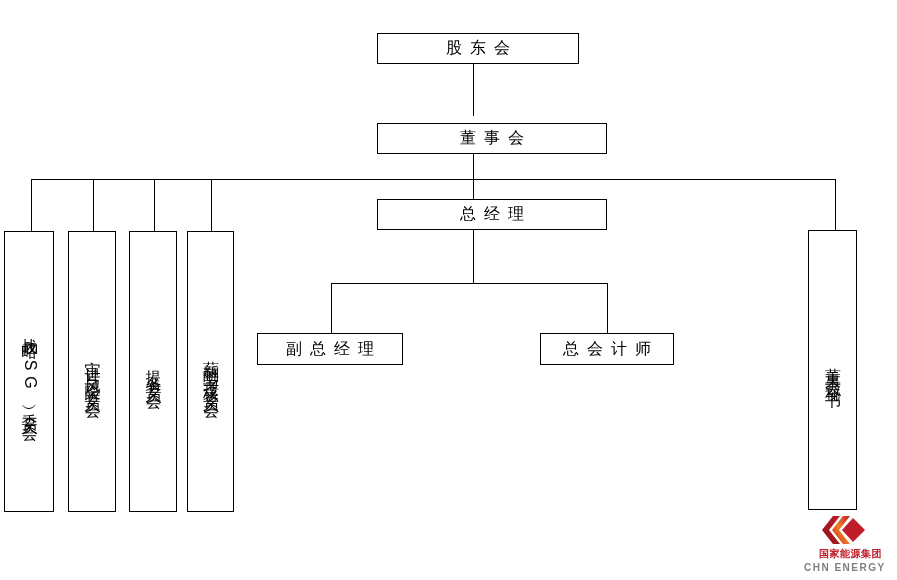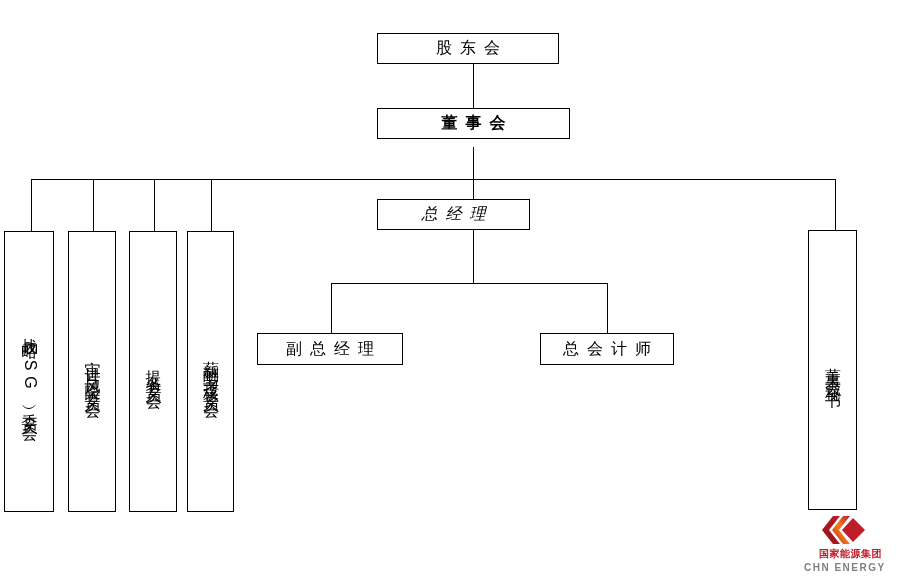--- a/index.html
+++ b/index.html
@@ -87,27 +87,27 @@
   <div class="vline" style="left:31px;  top:179px; height:52px;"></div>
   <div class="vline" style="left:93px;  top:179px; height:52px;"></div>
   <div class="vline" style="left:154px; top:179px; height:52px;"></div>
   <div class="vline" style="left:211px; top:179px; height:52px;"></div>
   <div class="vline" style="left:835px; top:179px; height:51px;"></div>
   <div class="vline" style="left:473px; top:230px; height:53px;"></div>
   <div class="hline" style="left:331px; top:283px; width:277px;"></div>
   <div class="vline" style="left:331px; top:283px; height:50px;"></div>
   <div class="vline" style="left:607px; top:283px; height:50px;"></div>
 
-  <div class="node h" style="left:377px; top:33px;  width:182px; height:31px;">
+  <div class="node h" style="left:377px; top:33px;  width:202px; height:31px;">
     <span>股东会</span>
   </div>
-  <div class="node h" style="left:377px; top:108px; width:193px; height:31px;font-weight:bold;">
+  <div class="node h" style="left:377px; top:123px; width:230px; height:31px;">
     <span>董事会</span>
   </div>
-  <div class="node h" style="left:377px; top:199px; width:153px; height:31px;font-style:italic;">
+  <div class="node h" style="left:377px; top:199px; width:230px; height:31px;">
     <span>总经理</span>
   </div>
   <div class="node h" style="left:540px; top:333px; width:134px; height:32px;">
     <span>总会计师</span>
   </div>
   <div class="node h" style="left:257px; top:333px; width:146px; height:32px;">
     <span>副总经理</span>
   </div>
 
   <div class="node v" style="left:4px;   top:231px; width:50px; height:281px;">

